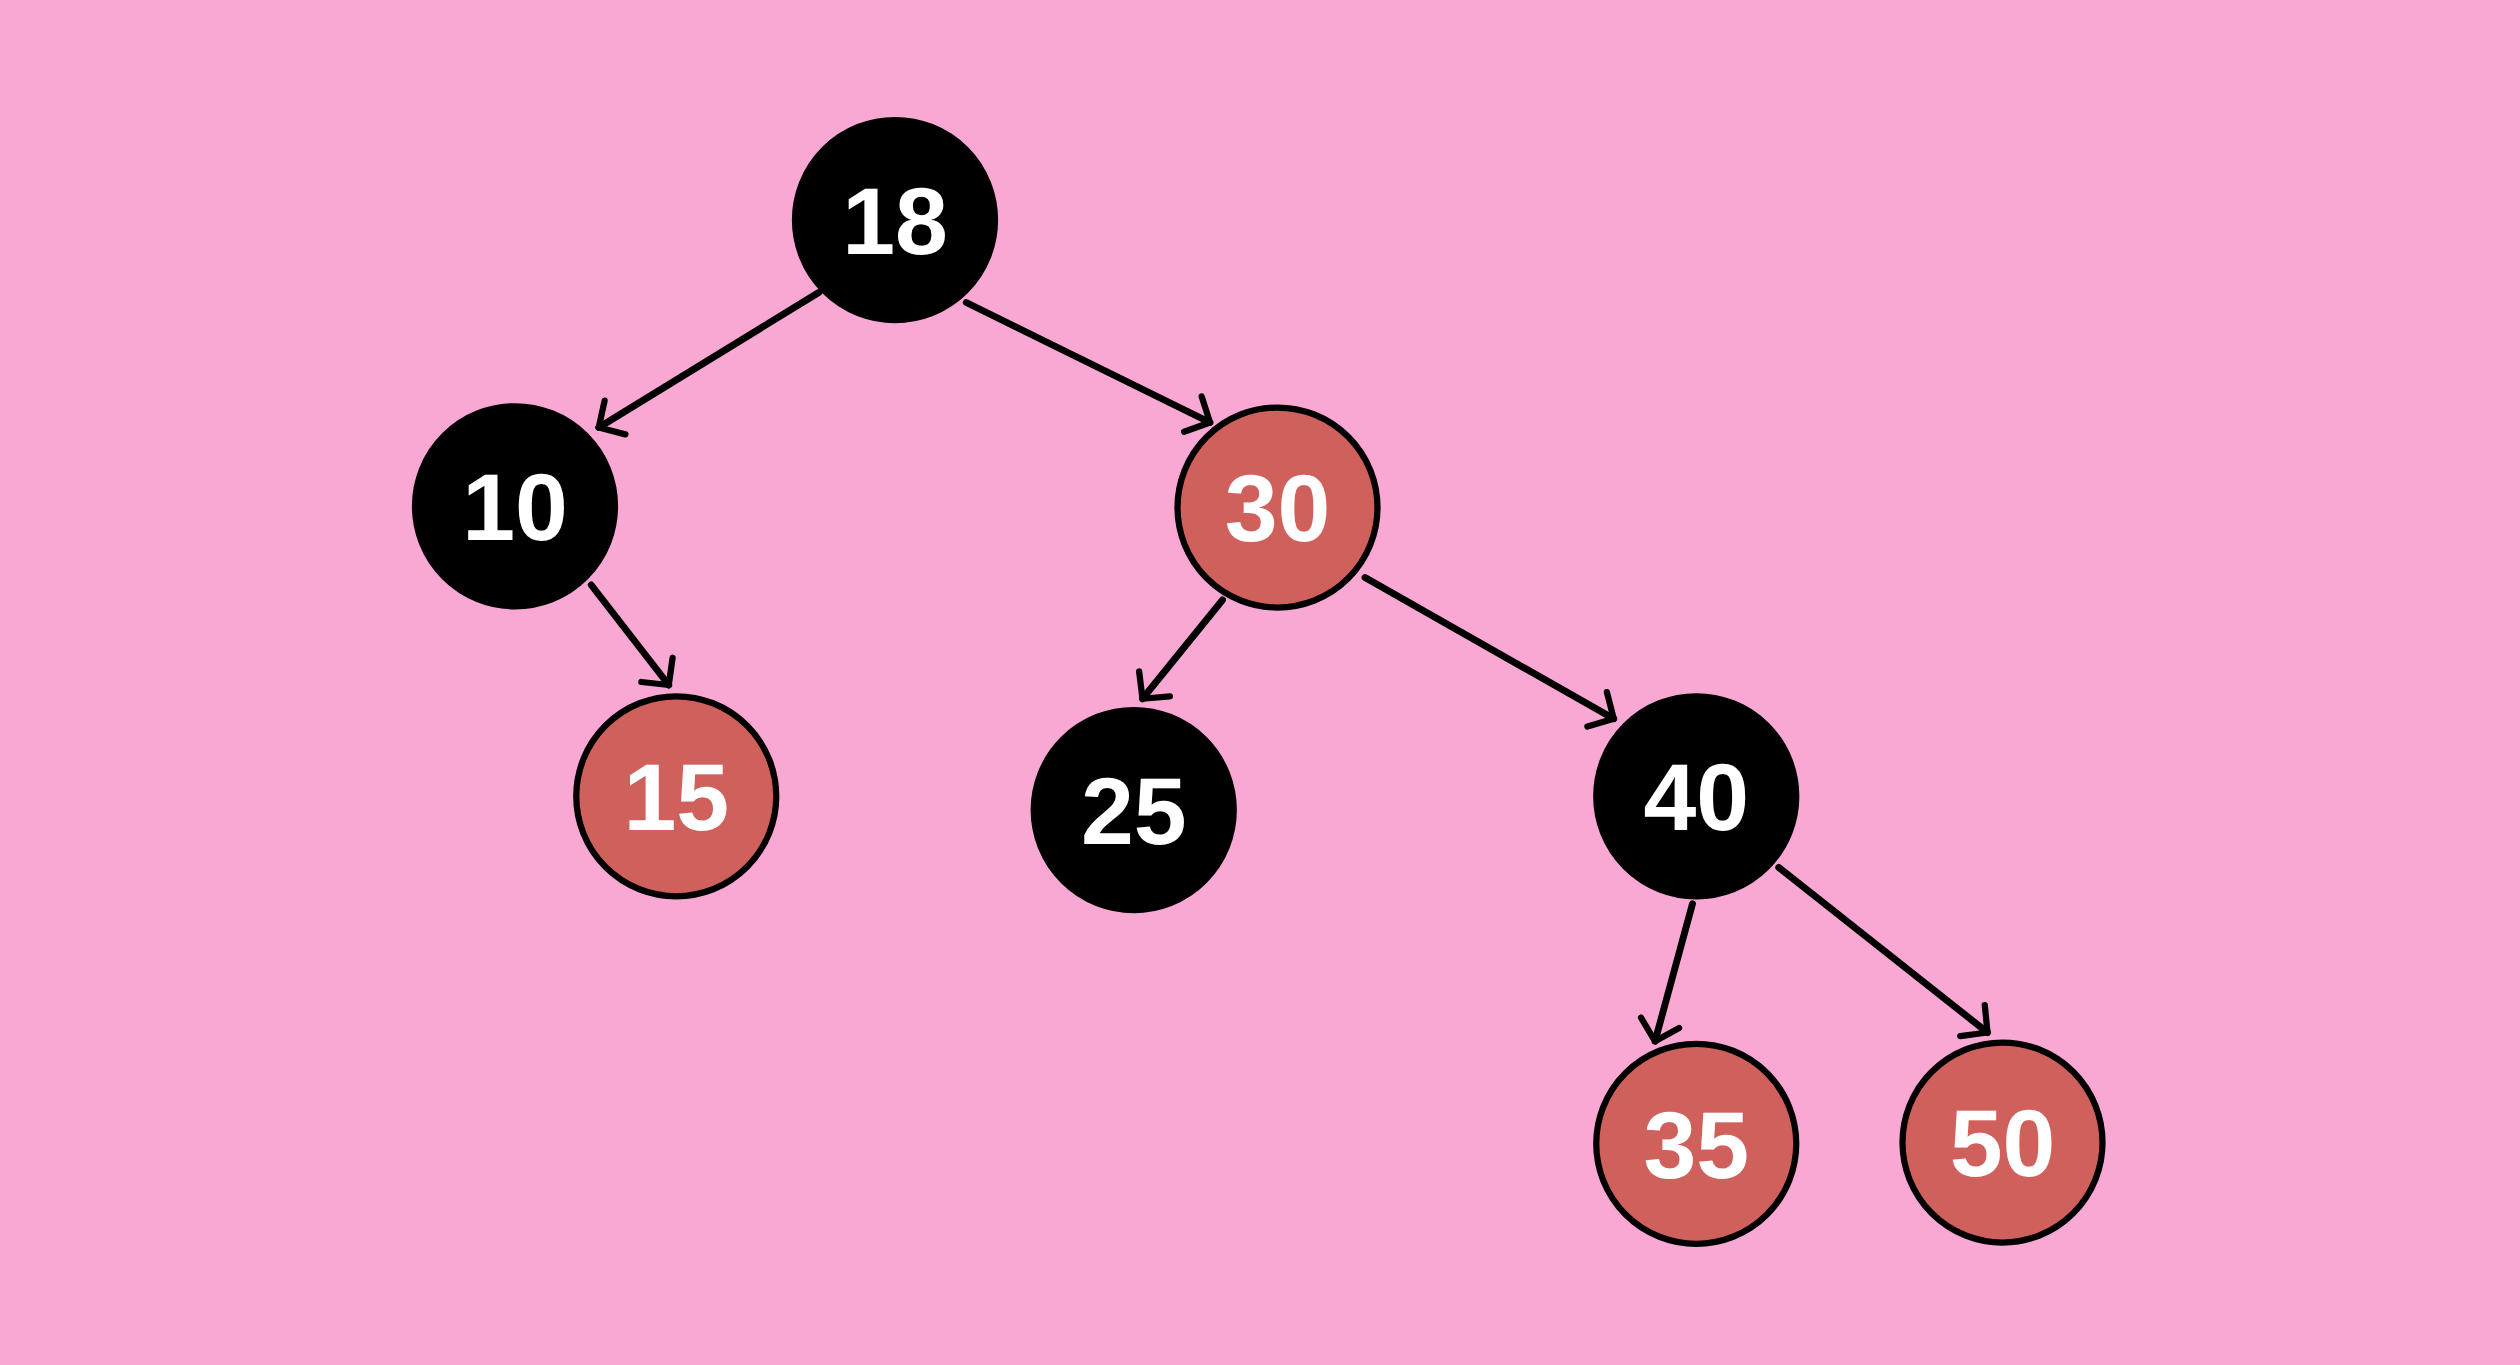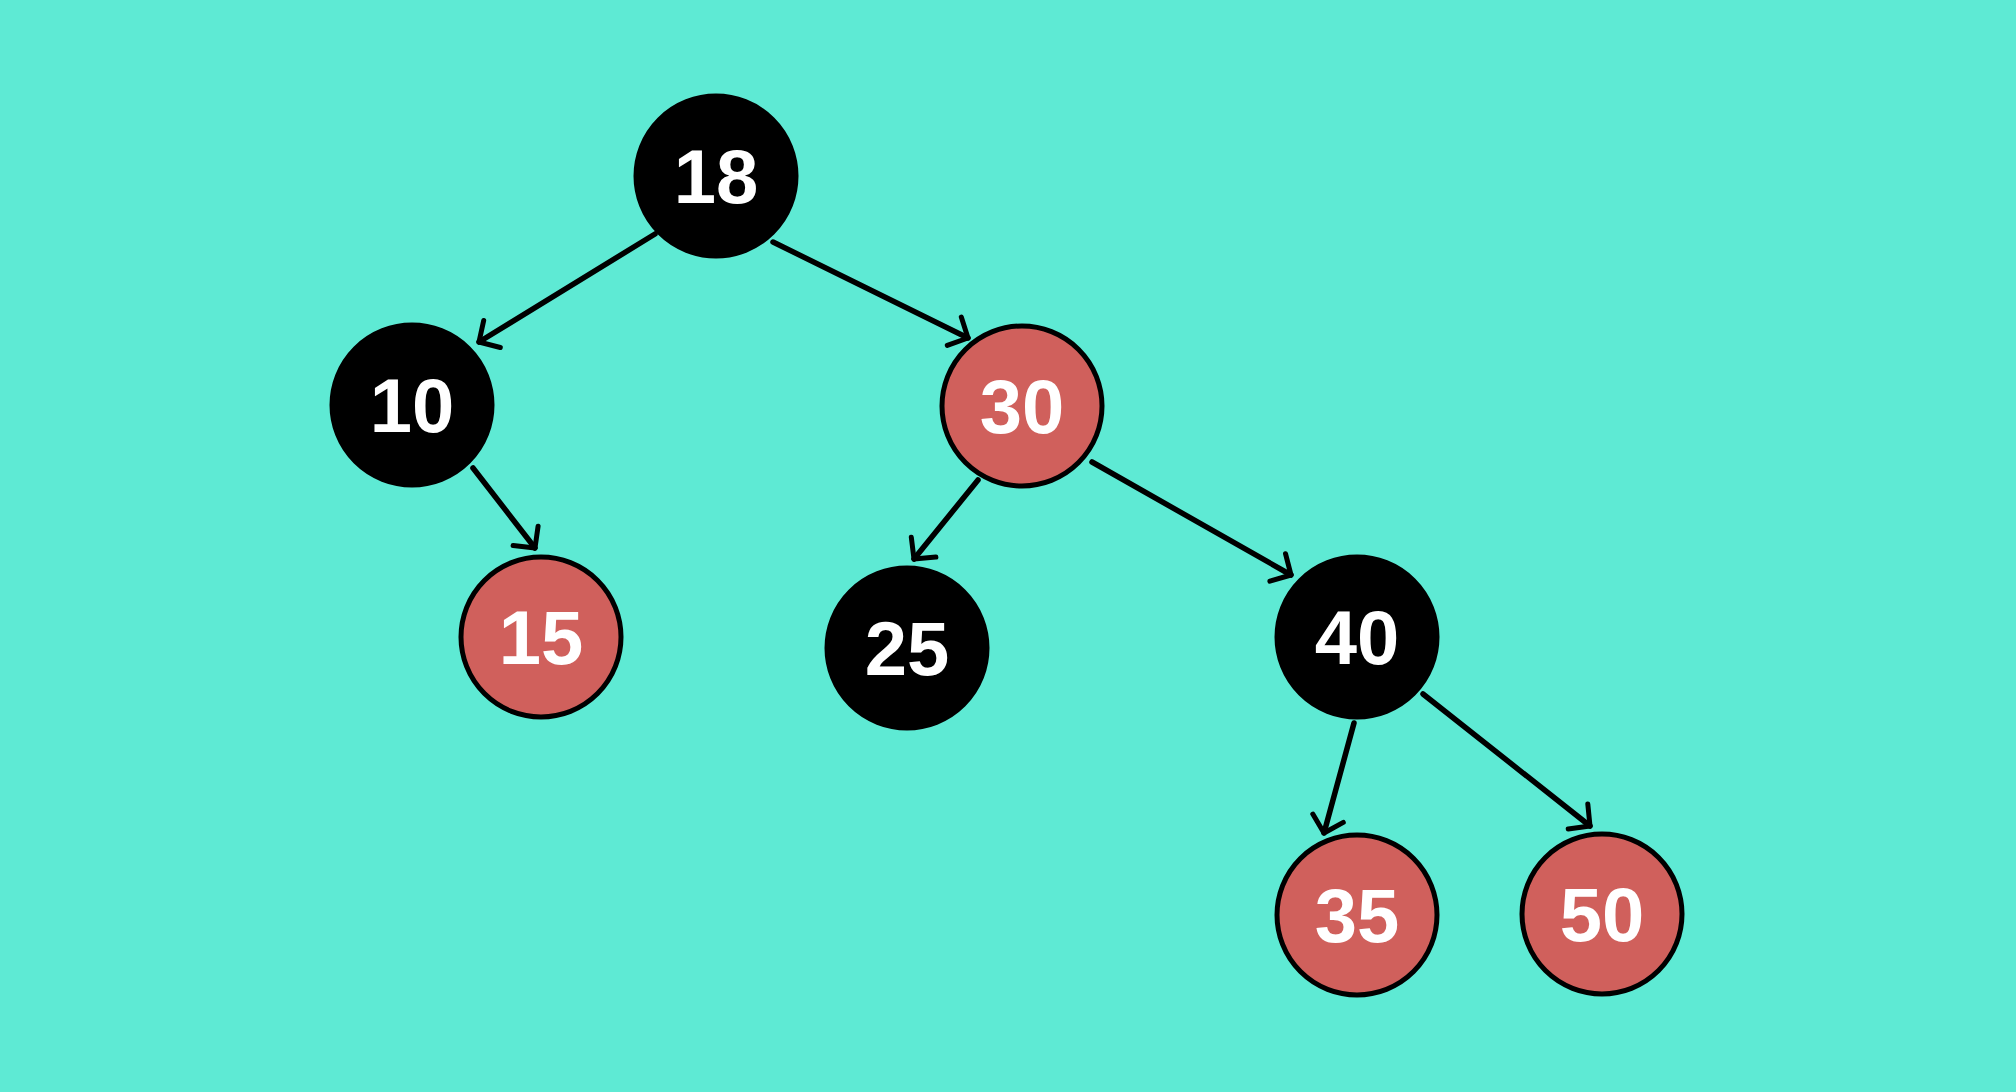--- a/index.html
+++ b/index.html
@@ -4,21 +4,21 @@
 <style>
   html, body {
     margin: 0;
     padding: 0;
     background: #ffffff;
   }
   .diagram {
     position: relative;
     width: 2016px;
     height: 1092px;
-    background: #5eead4;
+    background: #f9a8d4;
     overflow: hidden;
   }
   svg { display: block; }
   .edge-line {
     stroke-width: 5.5;
     stroke-linecap: round;
     fill: none;
   }
   .edge-arrowhead {
     fill: none;

